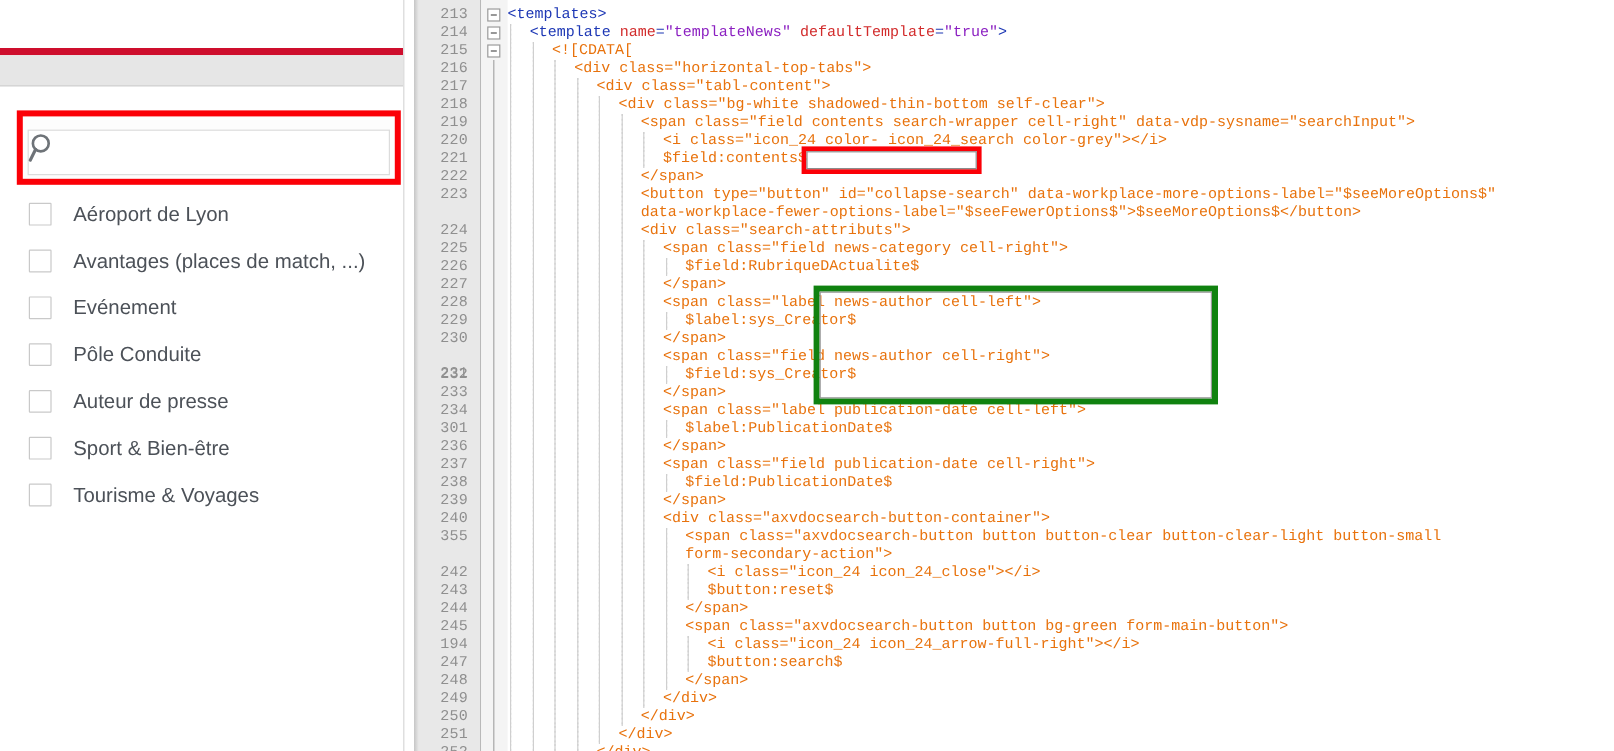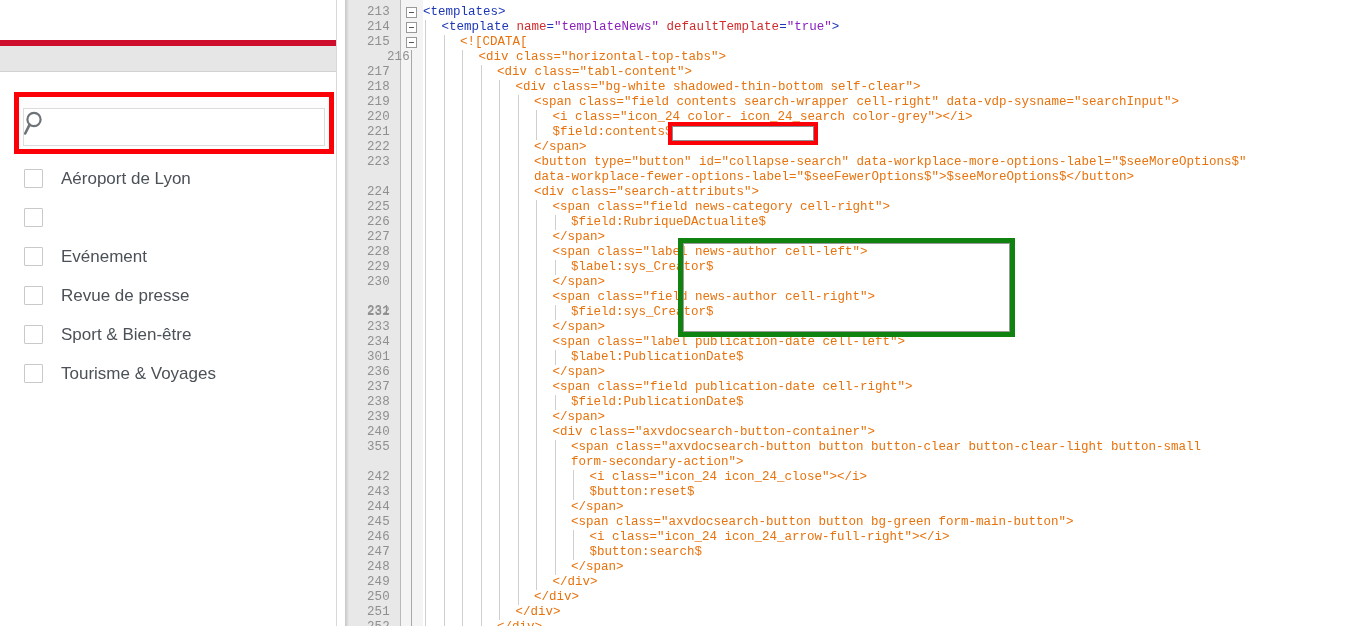--- a/index.html
+++ b/index.html
@@ -148,28 +148,33 @@
       </svg>
     </div>
 
     <div class="facet-list">
       <div class="facet-row">
         <span class="cb"></span>
         <span class="facet-label">Aéroport de Lyon</span>
       </div>
       <div class="facet-row">
         <span class="cb"></span>
+        <span class="facet-label">Avantages (places de match, ...)</span>
       </div>
       <div class="facet-row">
         <span class="cb"></span>
         <span class="facet-label">Evénement</span>
       </div>
       <div class="facet-row">
         <span class="cb"></span>
-        <span class="facet-label">Revue de presse</span>
+        <span class="facet-label">Pôle Conduite</span>
+      </div>
+      <div class="facet-row">
+        <span class="cb"></span>
+        <span class="facet-label">Auteur de presse</span>
       </div>
       <div class="facet-row">
         <span class="cb"></span>
         <span class="facet-label">Sport &amp; Bien-être</span>
       </div>
       <div class="facet-row">
         <span class="cb"></span>
         <span class="facet-label">Tourisme &amp; Voyages</span>
       </div>
     </div>
@@ -183,21 +188,21 @@
   <div class="editor">
     <div class="gutter">
       <div class="gutter-shadow"></div>
     </div>
     <div class="foldcol"></div>
 
     <div id="gutter-numbers">
         <div class="ln" style="top: 5px;">213</div>
         <div class="ln" style="top: 20px;">214</div>
         <div class="ln" style="top: 35px;">215</div>
-        <div class="ln" style="top: 50px; margin-left: 20px;">216</div>
+        <div class="ln" style="top: 50px;">216</div>
         <div class="ln" style="top: 65px;">217</div>
         <div class="ln" style="top: 80px;">218</div>
         <div class="ln" style="top: 95px;">219</div>
         <div class="ln" style="top: 110px;">220</div>
         <div class="ln" style="top: 125px;">221</div>
         <div class="ln" style="top: 140px;">222</div>
         <div class="ln" style="top: 155px;">223</div>
         <div class="ln" style="top: 185px;">224</div>
         <div class="ln" style="top: 200px;">225</div>
         <div class="ln" style="top: 215px;">226</div>
@@ -213,21 +218,21 @@
         <div class="ln" style="top: 365px;">236</div>
         <div class="ln" style="top: 380px;">237</div>
         <div class="ln" style="top: 395px;">238</div>
         <div class="ln" style="top: 410px;">239</div>
         <div class="ln" style="top: 425px;">240</div>
         <div class="ln" style="top: 440px;">355</div>
         <div class="ln" style="top: 470px;">242</div>
         <div class="ln" style="top: 485px;">243</div>
         <div class="ln" style="top: 500px;">244</div>
         <div class="ln" style="top: 515px;">245</div>
-        <div class="ln" style="top: 530px;">246</div>
+        <div class="ln" style="top: 530px;">194</div>
         <div class="ln" style="top: 545px;">247</div>
         <div class="ln" style="top: 560px;">248</div>
         <div class="ln" style="top: 575px;">249</div>
         <div class="ln" style="top: 590px;">250</div>
         <div class="ln" style="top: 605px;">251</div>
         <div class="ln" style="top: 620px;">252</div>
       </div>
     <div id="fold-markers">
         <div class="foldbox" style="top: 7px; left: 61px;"></div>
         <div class="foldbox" style="top: 22px; left: 61px;"></div>

